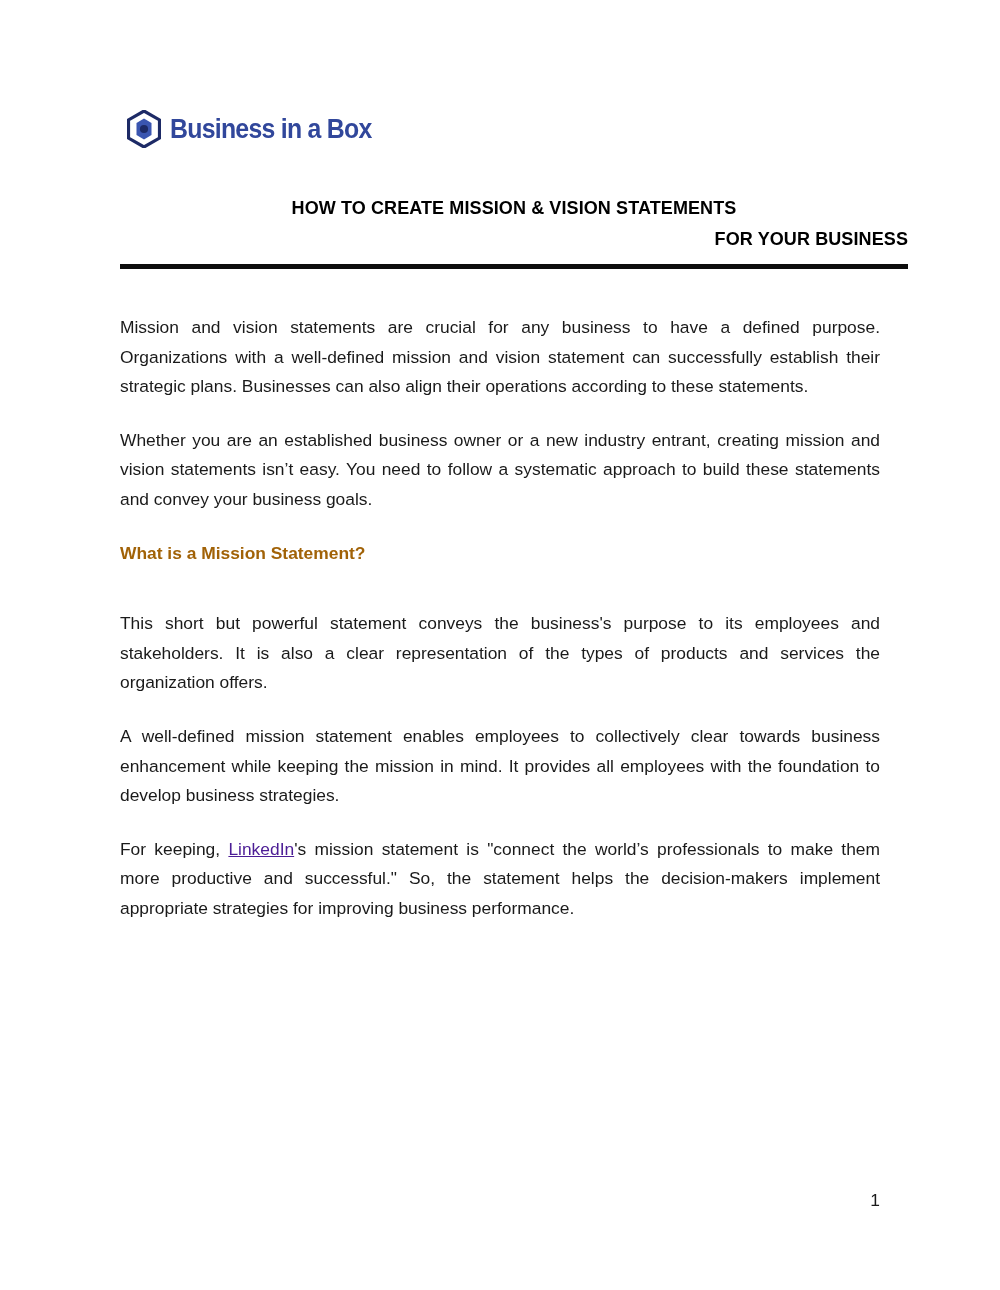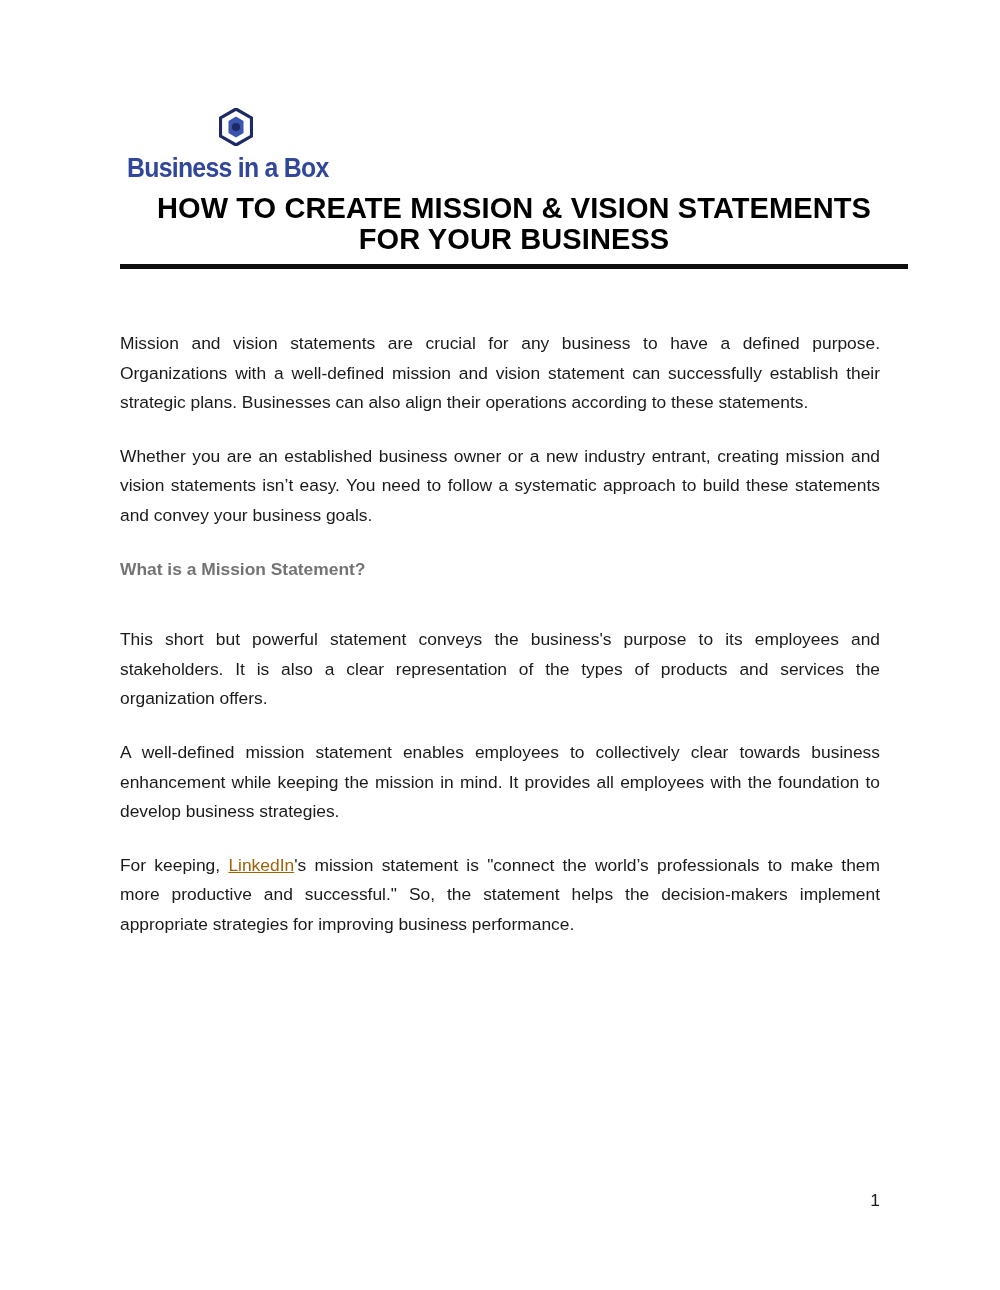--- a/index.html
+++ b/index.html
@@ -24,21 +24,20 @@
 
   
   .logo {
     position: absolute;
     left: 127px;
     top: 108px;
     display: flex;
     align-items: center;
     gap: 9px;
     height: 42px;
-    flex-direction: column;
   }
   .logo-mark {
     width: 34px;
     height: 38px;
     display: block;
   }
   .logo-word {
     font-family: "Liberation Sans", sans-serif;
     font-weight: bold;
     font-size: 27px;
@@ -50,69 +49,68 @@
     line-height: 1;
   }
 
   
   .doc-title {
     position: absolute;
     left: 120px;
     top: 193px;
     width: 788px;
     text-align: center;
-    font-size: 29px;
+    font-size: 18px;
     font-weight: bold;
     line-height: 31px;
     letter-spacing: 0.1px;
     color: #000000;
   }
-  .doc-title .line2 { display: block; }
+  .doc-title .line2 { display: block; text-align: right; }
 
   .title-rule {
     position: absolute;
     left: 120px;
     top: 264px;
     width: 788px;
     height: 5px;
     background: #0d0d0d;
   }
 
   
   .content {
     position: absolute;
     left: 120px;
     top: 313px;
     width: 760px;
-    margin-top: 16px;
   }
   p.para {
     margin: 0 0 24px 0;
     font-size: 17.4px;
     line-height: 29.6px;
     text-align: justify;
     text-justify: inter-word;
     color: #1a1a1a;
     -webkit-hyphens: none;
     hyphens: none;
   }
   p.para:last-child { margin-bottom: 0; }
 
   h2.section-heading {
     margin: 0 0 0 0;
     font-size: 17.4px;
     line-height: 29.6px;
     font-weight: bold;
-    color: #737373;
+    color: #a16207;
     text-align: left;
   }
   .heading-gap { height: 41px; }
 
   a.inline-link {
-    color: #a16207;
+    color: #4c1d95;
     text-decoration: underline;
   }
 
   
   .page-number {
     position: absolute;
     right: 120px;
     top: 1190px;
     font-size: 17.4px;
     line-height: 20px;

